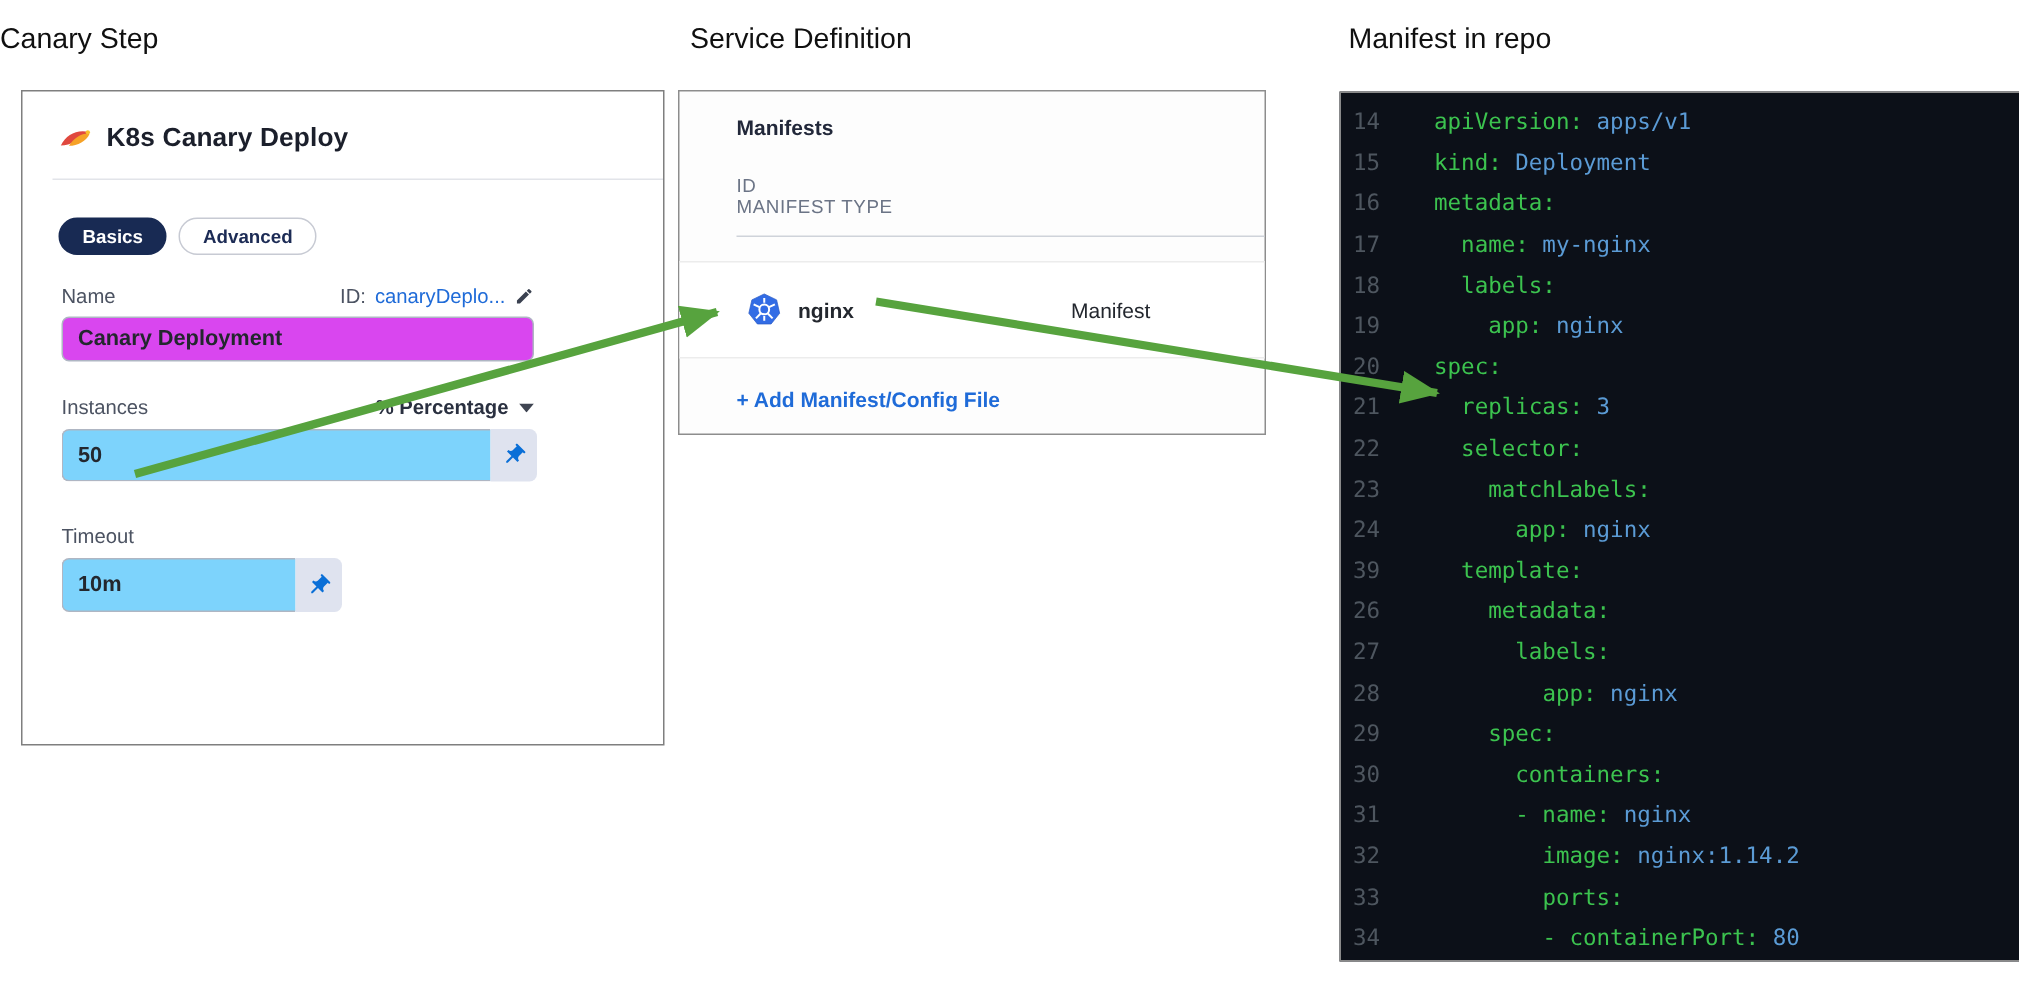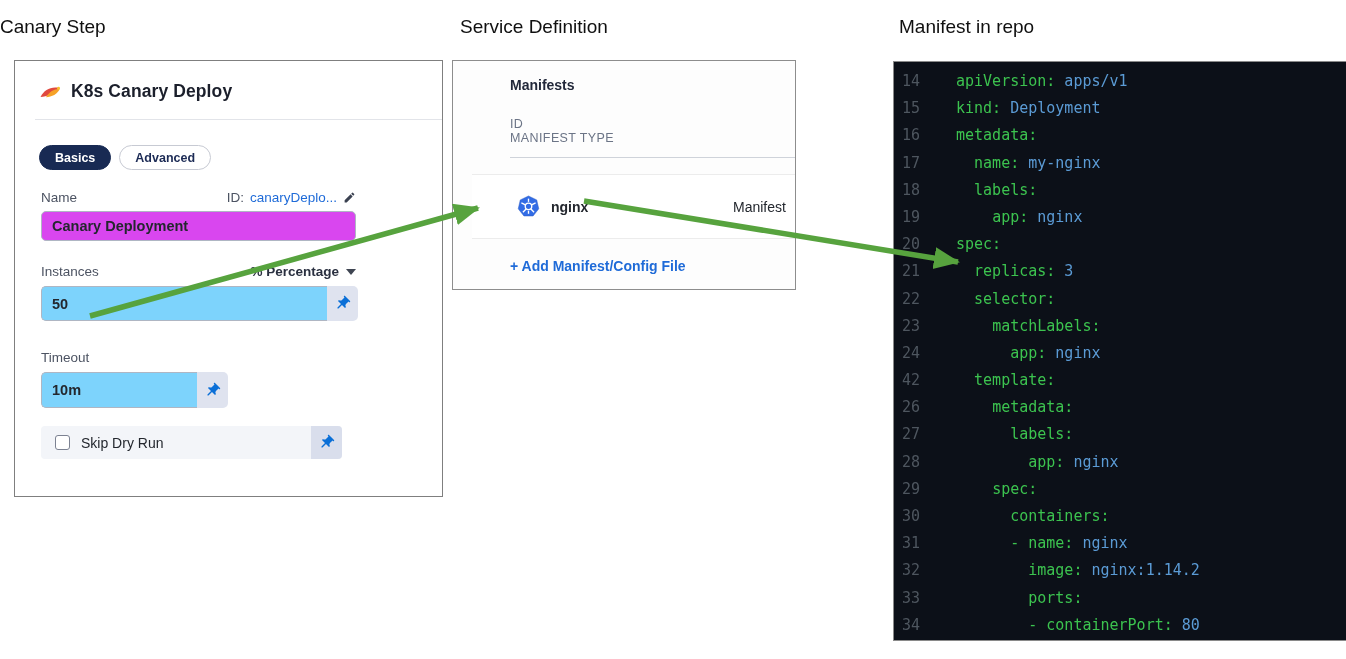--- a/index.html
+++ b/index.html
@@ -41,22 +41,22 @@
              align-items:center; justify-content:center; cursor:pointer; }
   .skip-row { width:301px; height:33px; margin:18px 0 0 26px; background:#f3f5f9;
               border-radius:4px; display:flex; align-items:center; overflow:hidden; }
   .checkbox { width:15px; height:15px; border:1.5px solid #7c8292; border-radius:3px;
               background:#fff; margin-left:14px; cursor:pointer; flex:0 0 auto; }
   .skip-label { font-size:14px; color:#23272e; margin-left:11px; flex:1; }
   .skip-pin { width:31px; height:33px; background:#d9deec; display:flex; align-items:center;
               justify-content:center; cursor:pointer; }
 
   
-  .panel2 { position:absolute; left:452px; top:60px; width:344px; height:230px;
-            background:#fdfdfd; border:1.5px solid #8d8d8d;padding-left:19px; }
+  .panel2 { position:absolute; left:452px; top:60px; width:392px; height:230px;
+            background:#fdfdfd; border:1.5px solid #8d8d8d; }
   .manifests-title { font-size:14px; font-weight:bold; color:#22283a; margin:16px 0 0 38px; }
   .cols-row { display:flex; margin:24px 0 0 38px; font-size:12.5px; color:#6b7486;
               letter-spacing:.4px;flex-direction:column; }
   .cols-row .c1 { width:223px; } 
   .p2-divider { height:1px; background:#cfd3da; margin:12px 0 0 38px; }
   .manifest-row { margin-top:16px; height:65px; background:#ffffff;
                   border-top:1px solid #ececec; border-bottom:1px solid #ececec;
                   display:flex; align-items:center; padding-left:45px; cursor:pointer; }
   .mr-id { display:flex; align-items:center; gap:11px; width:216px; }
   .mr-id span { font-size:14px; font-weight:bold; color:#23272e; }
@@ -144,31 +144,20 @@
     <div class="gi narrow">10m</div>
     <div class="pin-btn">
       <svg width="17" height="17" viewBox="0 0 24 24" fill="#0a6fd7">
         <g transform="rotate(45 12 12)">
           <path d="M16 9V4h1c.55 0 1-.45 1-1s-.45-1-1-1H7c-.55 0-1 .45-1 1s.45 1 1 1h1v5c0 1.66-1.34 3-3 3v2h5.97v7l1 1 1-1v-7H19v-2c-1.66 0-3-1.34-3-3z"></path>
         </g>
       </svg>
     </div>
   </div>
 
-  <div class="skip-row">
-    <span class="checkbox"></span>
-    <span class="skip-label">Skip Dry Run</span>
-    <span class="skip-pin">
-      <svg width="17" height="17" viewBox="0 0 24 24" fill="#0a6fd7">
-        <g transform="rotate(45 12 12)">
-          <path d="M16 9V4h1c.55 0 1-.45 1-1s-.45-1-1-1H7c-.55 0-1 .45-1 1s.45 1 1 1h1v5c0 1.66-1.34 3-3 3v2h5.97v7l1 1 1-1v-7H19v-2c-1.66 0-3-1.34-3-3z"></path>
-        </g>
-      </svg>
-    </span>
-  </div>
 </div>
 
 <div class="panel2">
   <div class="manifests-title">Manifests</div>
   <div class="cols-row">
     <span class="c1">ID</span>
     <span>MANIFEST TYPE</span>
   </div>
   <div class="p2-divider"></div>
 
@@ -202,21 +191,21 @@
       <div class="code-line"><span class="ln">15</span><span><span class="tok-key">kind:</span><span class="tok-val"> Deployment</span></span></div>
       <div class="code-line"><span class="ln">16</span><span><span class="tok-key">metadata:</span></span></div>
       <div class="code-line"><span class="ln">17</span><span>  <span class="tok-key">name:</span><span class="tok-val"> my-nginx</span></span></div>
       <div class="code-line"><span class="ln">18</span><span>  <span class="tok-key">labels:</span></span></div>
       <div class="code-line"><span class="ln">19</span><span>    <span class="tok-key">app:</span><span class="tok-val"> nginx</span></span></div>
       <div class="code-line"><span class="ln">20</span><span><span class="tok-key">spec:</span></span></div>
       <div class="code-line"><span class="ln">21</span><span>  <span class="tok-key">replicas:</span><span class="tok-val"> 3</span></span></div>
       <div class="code-line"><span class="ln">22</span><span>  <span class="tok-key">selector:</span></span></div>
       <div class="code-line"><span class="ln">23</span><span>    <span class="tok-key">matchLabels:</span></span></div>
       <div class="code-line"><span class="ln">24</span><span>      <span class="tok-key">app:</span><span class="tok-val"> nginx</span></span></div>
-      <div class="code-line"><span class="ln">42</span><span>  <span class="tok-key">template:</span></span></div>
+      <div class="code-line"><span class="ln">39</span><span>  <span class="tok-key">template:</span></span></div>
       <div class="code-line"><span class="ln">26</span><span>    <span class="tok-key">metadata:</span></span></div>
       <div class="code-line"><span class="ln">27</span><span>      <span class="tok-key">labels:</span></span></div>
       <div class="code-line"><span class="ln">28</span><span>        <span class="tok-key">app:</span><span class="tok-val"> nginx</span></span></div>
       <div class="code-line"><span class="ln">29</span><span>    <span class="tok-key">spec:</span></span></div>
       <div class="code-line"><span class="ln">30</span><span>      <span class="tok-key">containers:</span></span></div>
       <div class="code-line"><span class="ln">31</span><span>      <span class="tok-key">- name:</span><span class="tok-val"> nginx</span></span></div>
       <div class="code-line"><span class="ln">32</span><span>        <span class="tok-key">image:</span><span class="tok-val"> nginx:1.14.2</span></span></div>
       <div class="code-line"><span class="ln">33</span><span>        <span class="tok-key">ports:</span></span></div>
       <div class="code-line"><span class="ln">34</span><span>        <span class="tok-key">- containerPort:</span><span class="tok-val"> 80</span></span></div>
     </div>

